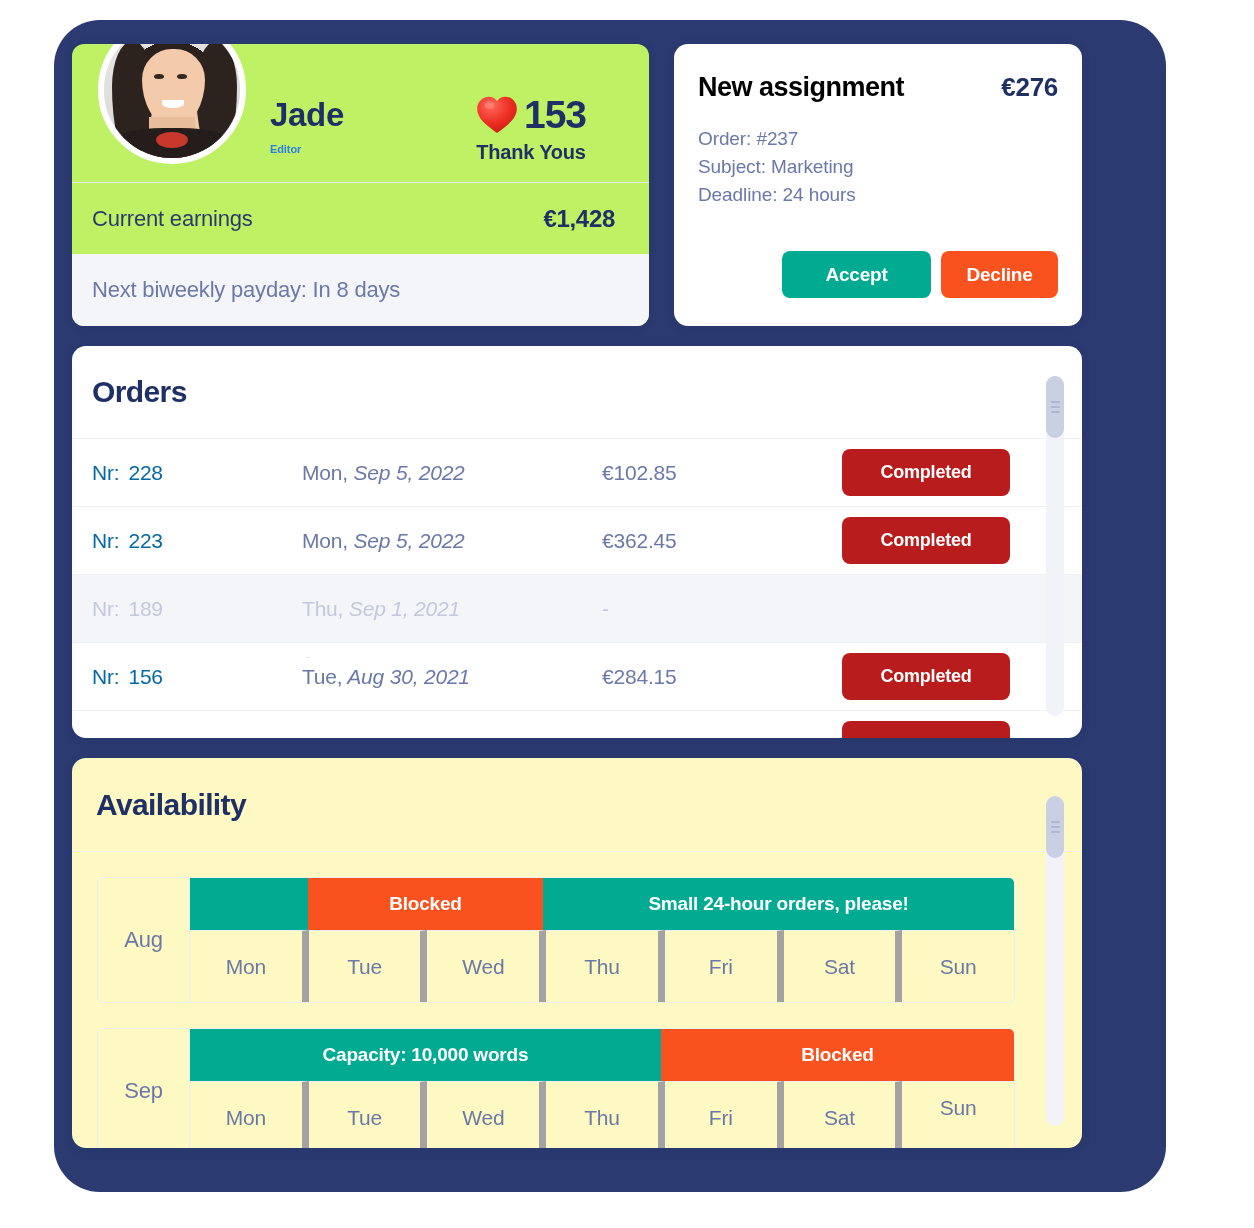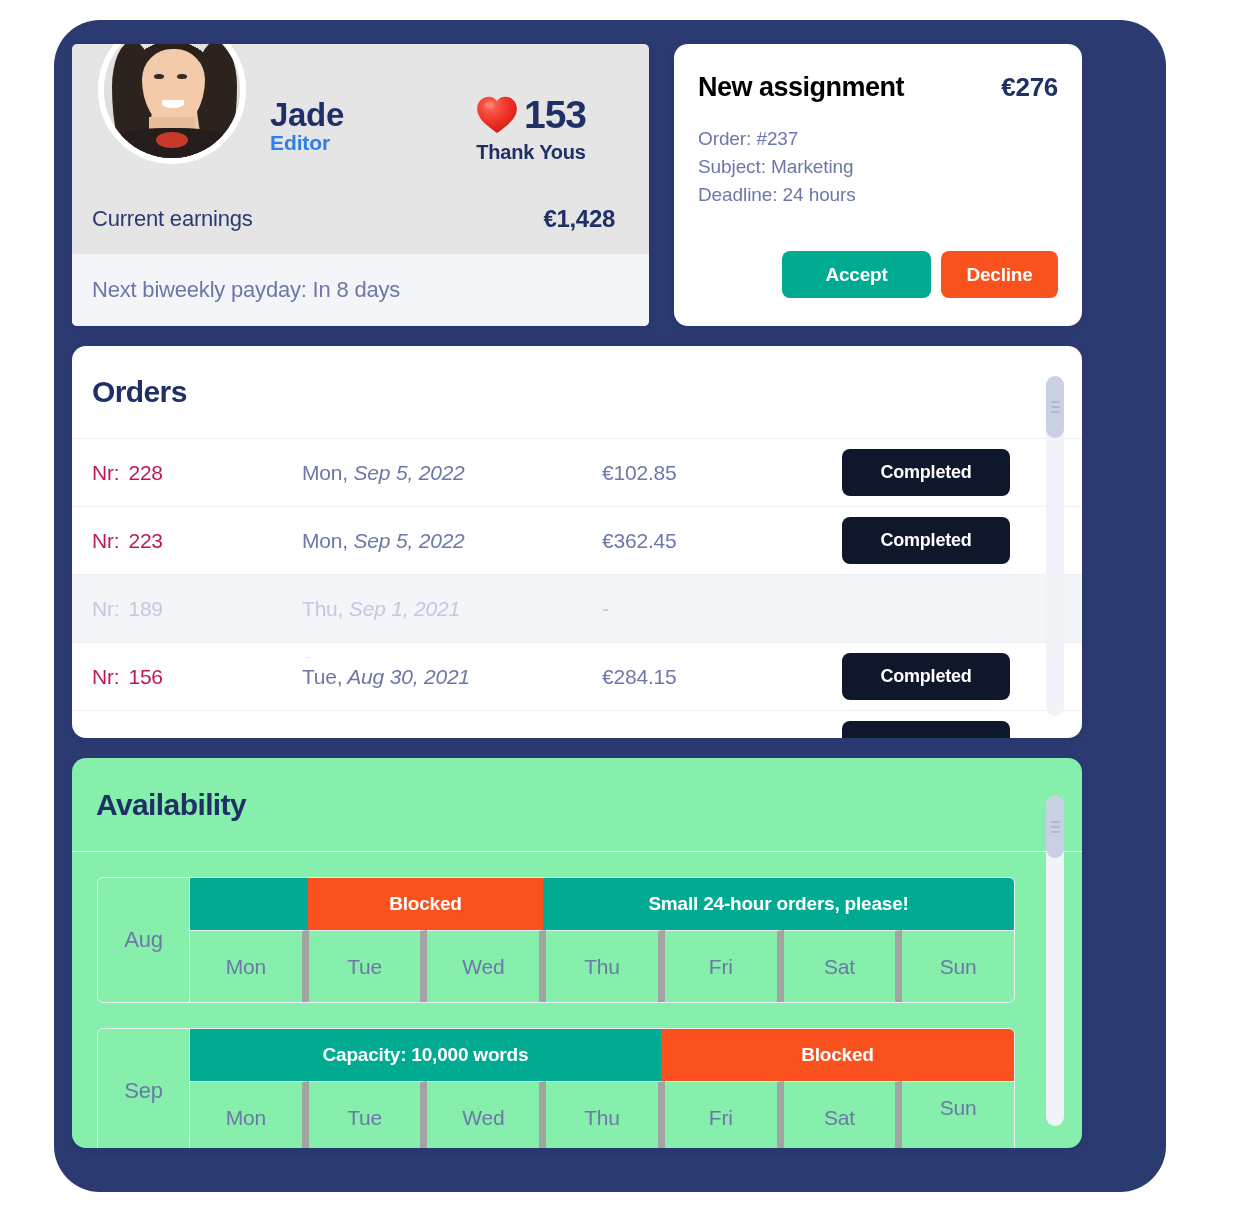--- a/index.html
+++ b/index.html
@@ -31,22 +31,22 @@
     width: 1010px;
     height: 282px;
   }
 
   
   #profile-card {
     position: absolute;
     left: 0; top: 0;
     width: 577px;
     height: 282px;
-    background: #e5e5e5;
-    border-radius: 5px;
+    background: #bef264;
+    border-radius: 12px;
     overflow: hidden;
     box-shadow: 0 2px 10px rgba(20,30,70,.12);
   }
   .profile-head {
     position: relative;
     height: 138px;
   }
   #avatar {
     position: absolute;
     left: 26px;
@@ -127,22 +127,22 @@
     top: 54px;
   }
   #user-name {
     font-size: 33px;
     font-weight: bold;
     color: #1f3066;
     letter-spacing: -.3px;
     line-height: 1;
   }
   #user-role {
-    margin-top: 0;
-    font-size: 21px;
+    margin-top: 12px;
+    font-size: 11px;
     font-weight: bold;
     color: #2f7fe8;
     letter-spacing: -.1px;
   }
 
   #thanks-block {
     position: absolute;
     right: 18px;
     top: 50px;
     text-align: center;
@@ -295,21 +295,21 @@
     display: flex;
     align-items: center;
     height: 68px;
     border-top: 1px solid #eef0f6;
     padding: 0 0 0 20px;
   }
   .order-row.declined { background: #f4f5f9; }
   .col-nr {
     width: 210px;
     font-size: 21px;
-    color: #be185d;
+    color: #0369a1;
     letter-spacing: -.2px;
   }
   .col-nr .nr-label { margin-right: 9px; }
   .col-date {
     width: 300px;
     font-size: 21px;
     color: #6b78a8;
     letter-spacing: -.2px;
   }
   .col-date .d-day { font-style: normal; }
@@ -329,21 +329,21 @@
     height: 47px;
     border-radius: 8px;
     display: flex;
     align-items: center;
     justify-content: center;
     font-size: 18px;
     font-weight: bold;
     color: #ffffff;
     letter-spacing: -.2px;
   }
-  .status-badge.completed { background: #0f172a; }
+  .status-badge.completed { background: #b91c1c; }
   .status-badge.declined  { background: #c0c5dc; }
   .row-shift-date { position: relative; }
   .row-shift-date .ghost {
     position: absolute;
     left: 4px; top: -16px;
     font-size: 13px;
     color: #dfe2ed;
   }
 
   
@@ -377,21 +377,21 @@
   #availability-scrollbar { right: 18px; top: 38px; height: 330px; }
   #availability-scrollbar .scroll-thumb { height: 62px; }
 
   
   #availability-card {
     position: absolute;
     left: 72px;
     top: 758px;
     width: 1010px;
     height: 390px;
-    background: #86efac;
+    background: #fef9c3;
     border-radius: 14px;
     box-shadow: 0 2px 10px rgba(20,30,70,.12);
     overflow: hidden;
   }
   #availability-title-bar {
     height: 94px;
     display: flex;
     align-items: center;
     padding-left: 24px;
     border-bottom: 1px solid #eef0f6;

